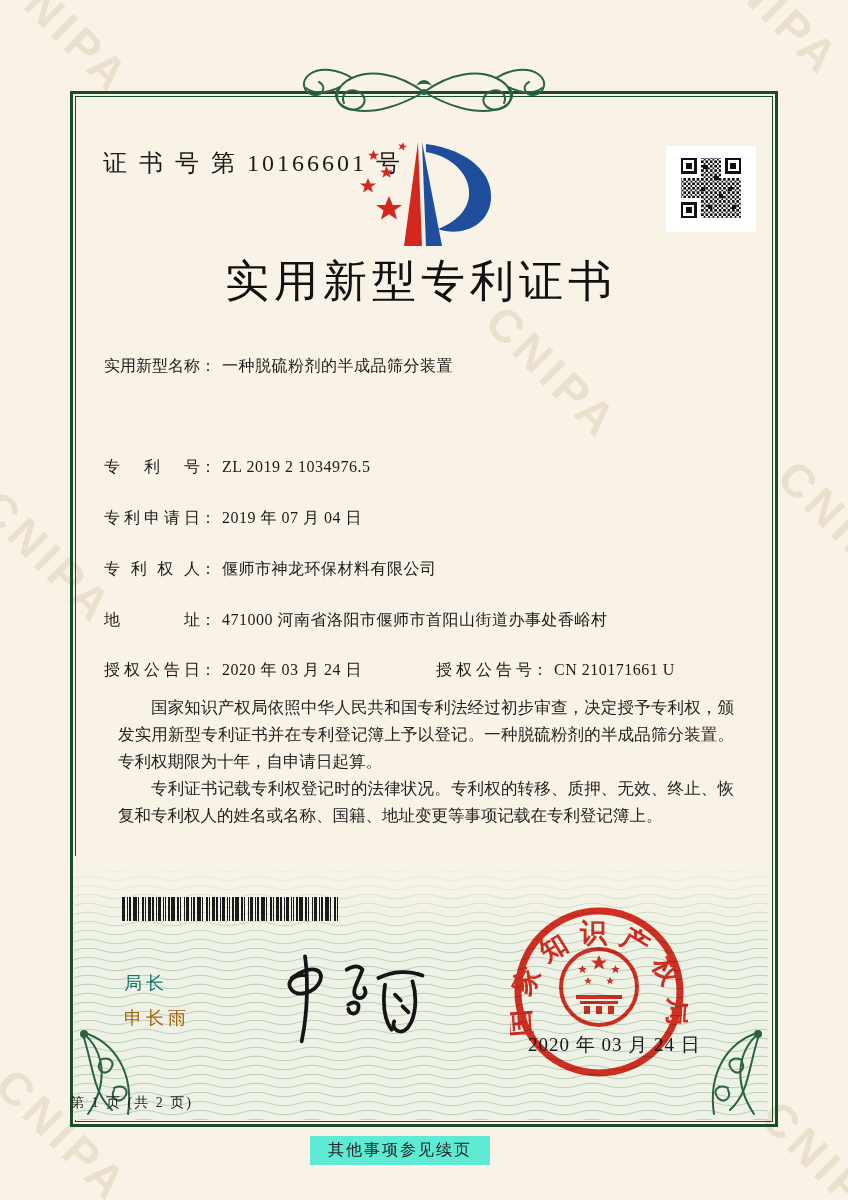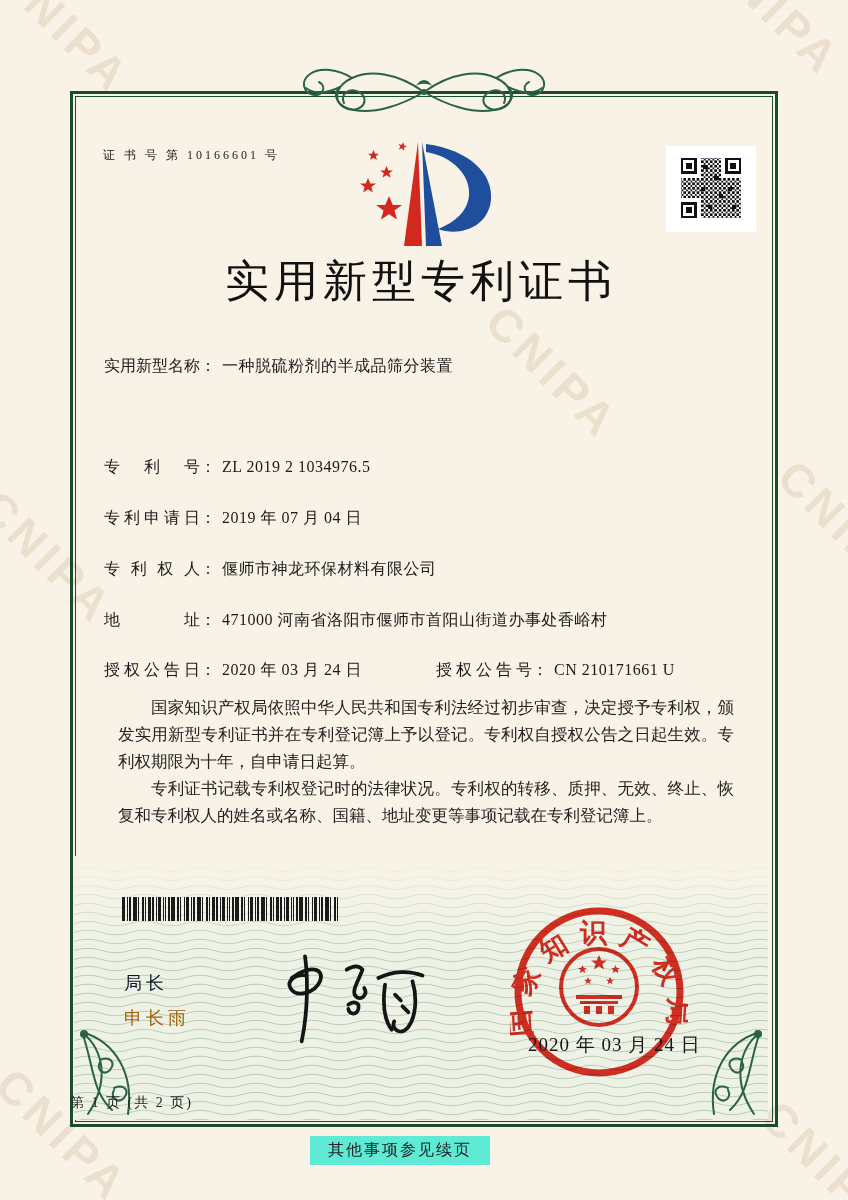--- a/index.html
+++ b/index.html
@@ -5,37 +5,37 @@
   html,body{margin:0;padding:0;}
   body{font-family:"Liberation Serif","DejaVu Serif",serif;}
   .page{position:relative;width:848px;height:1200px;background:#f9f3e7;overflow:hidden;}
   .wm{position:absolute;font-family:"Liberation Sans","DejaVu Sans",sans-serif;font-weight:bold;
       font-size:46px;letter-spacing:5px;color:rgba(205,183,150,0.32);transform:rotate(45deg);
       white-space:nowrap;user-select:none;}
   .frame{position:absolute;left:70px;top:91px;width:702px;height:1030px;border:3px solid #1b4c2e;}
   .frame-inner{position:absolute;left:2px;top:2px;right:2px;bottom:2px;border:1px solid #1b4c2e;}
   .topornament{position:absolute;left:274px;top:64px;z-index:3;}
   .cornerorn{position:absolute;z-index:3;}
-  .cert-no{position:absolute;left:103px;top:147px;font-size:12px;letter-spacing:3px;color:#1a1a1a;z-index:4;}
+  .cert-no{position:absolute;left:103px;top:147px;font-size:24px;letter-spacing:3px;color:#1a1a1a;z-index:4;}
   .logo{position:absolute;left:352px;top:140px;z-index:4;}
   .qr-box{position:absolute;left:666px;top:146px;width:90px;height:86px;background:#ffffff;z-index:4;}
   .qr-box svg{position:absolute;left:13px;top:10px;}
   .title{position:absolute;left:70px;top:252px;width:702px;text-align:center;font-size:44px;
          font-weight:normal;letter-spacing:5px;color:#111;z-index:4;}
   .frow{position:absolute;left:104px;font-size:16px;color:#1a1a1a;z-index:4;white-space:nowrap;}
   .flabel{display:inline-block;width:96px;text-align:justify;text-align-last:justify;vertical-align:top;}
   .fcolon{display:inline-block;margin-right:6px;}
   .fvalue{letter-spacing:0.5px;}
   .fpair2{position:absolute;left:332px;top:0;white-space:nowrap;}
   .body-text{position:absolute;left:118px;top:694px;width:616px;font-size:16.5px;line-height:27px;
              color:#222;text-align:justify;z-index:4;}
   .body-text p{margin:0;text-indent:2em;}
   .waves{position:absolute;left:74px;top:856px;width:694px;height:264px;z-index:1;}
   .barcode{position:absolute;left:122px;top:897px;z-index:4;}
-  .officer-title{position:absolute;left:124px;top:971px;font-size:18px;letter-spacing:4px;color:#0f172a;z-index:4;}
+  .officer-title{position:absolute;left:124px;top:971px;font-size:18px;letter-spacing:4px;color:#0f766e;z-index:4;}
   .officer-name{position:absolute;left:124px;top:1006px;font-size:18px;letter-spacing:4px;color:#a16207;z-index:4;}
   .signature{position:absolute;left:255px;top:948px;z-index:4;}
   .seal{position:absolute;left:510px;top:903px;z-index:5;mix-blend-mode:multiply;opacity:0.93;}
   .seal-date{position:absolute;left:528px;top:1032px;font-size:19px;letter-spacing:1px;color:#171717;z-index:6;white-space:nowrap;}
   .page-num{position:absolute;left:70px;top:1094px;width:702px;text-align:left;font-size:14px;
             letter-spacing:2px;color:#222;z-index:4;}
   .continuation{position:absolute;left:400px;top:1136px;transform:translateX(-50%);background:#5eead4;
                 padding:4px 18px;font-size:16px;letter-spacing:2px;color:#222;z-index:4;white-space:nowrap;}
 </style>
 </head>
@@ -182,21 +182,21 @@
     <span class="flabel">地址</span><span class="fcolon">：</span><span class="fvalue">471000 河南省洛阳市偃师市首阳山街道办事处香峪村</span>
   </div>
   <div class="frow" style="top:660px;">
     <span class="flabel">授权公告日</span><span class="fcolon">：</span><span class="fvalue">2020 年 03 月 24 日</span>
     <span class="fpair2">
       <span class="flabel">授权公告号</span><span class="fcolon">：</span><span class="fvalue">CN 210171661 U</span>
     </span>
   </div>
 
   <div class="body-text">
-    <p>国家知识产权局依照中华人民共和国专利法经过初步审查，决定授予专利权，颁发实用新型专利证书并在专利登记簿上予以登记。专利权自授权公告之日起生效。专利权期限为十年，自申请日起算。</p>
+    <p>国家知识产权局依照中华人民共和国专利法经过初步审查，决定授予专利权，颁发实用新型专利证书并在专利登记簿上予以登记。一种脱硫粉剂的半成品筛分装置。专利权期限为十年，自申请日起算。</p>
     <p>专利证书记载专利权登记时的法律状况。专利权的转移、质押、无效、终止、恢复和专利权人的姓名或名称、国籍、地址变更等事项记载在专利登记簿上。</p>
   </div>
 
   <svg class="barcode" width="216" height="24">
     <line x1="0" y1="12" x2="216" y2="12" stroke="#1a1a1a" stroke-width="24" stroke-dasharray="3 2 1 1 2 2 4 1 1 3 2 1 1 2 3 1 2 2 1 1 3 2 1 1 1 2 2 1 4 2 2 1 1 3 1 1"></line>
   </svg>
 
   <div class="officer-title">局长</div>
   <div class="officer-name">申长雨</div>
 

